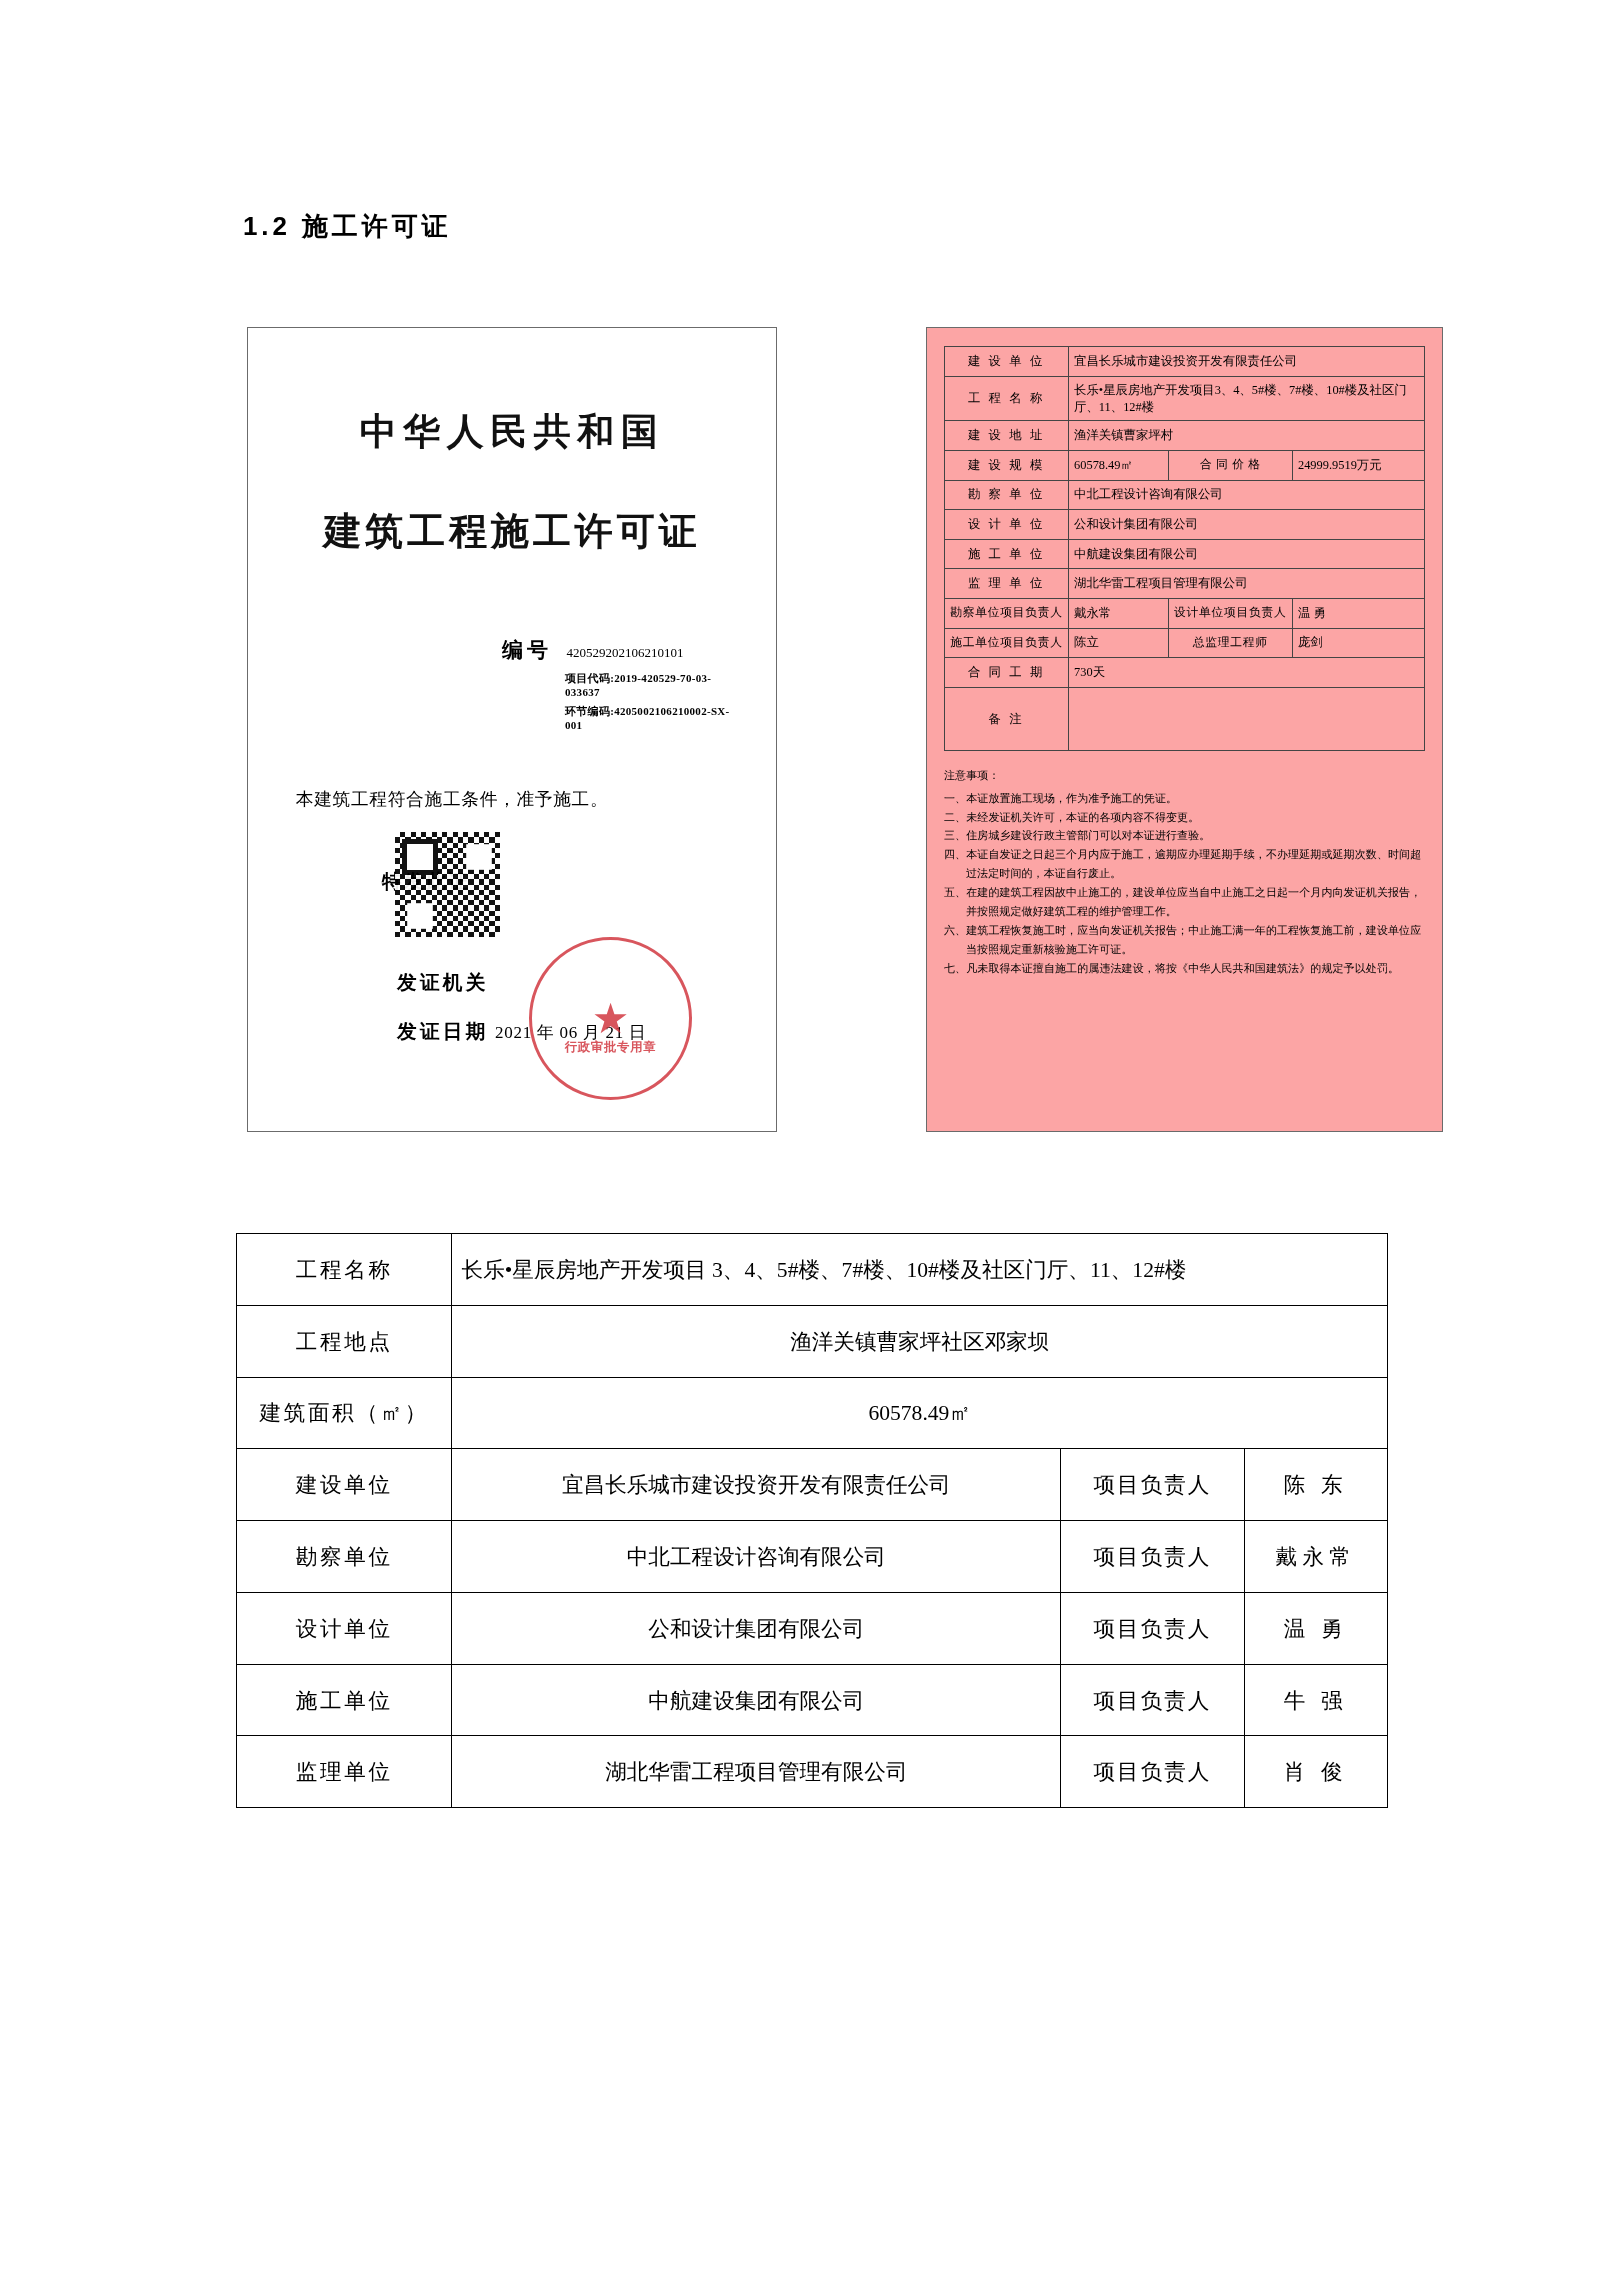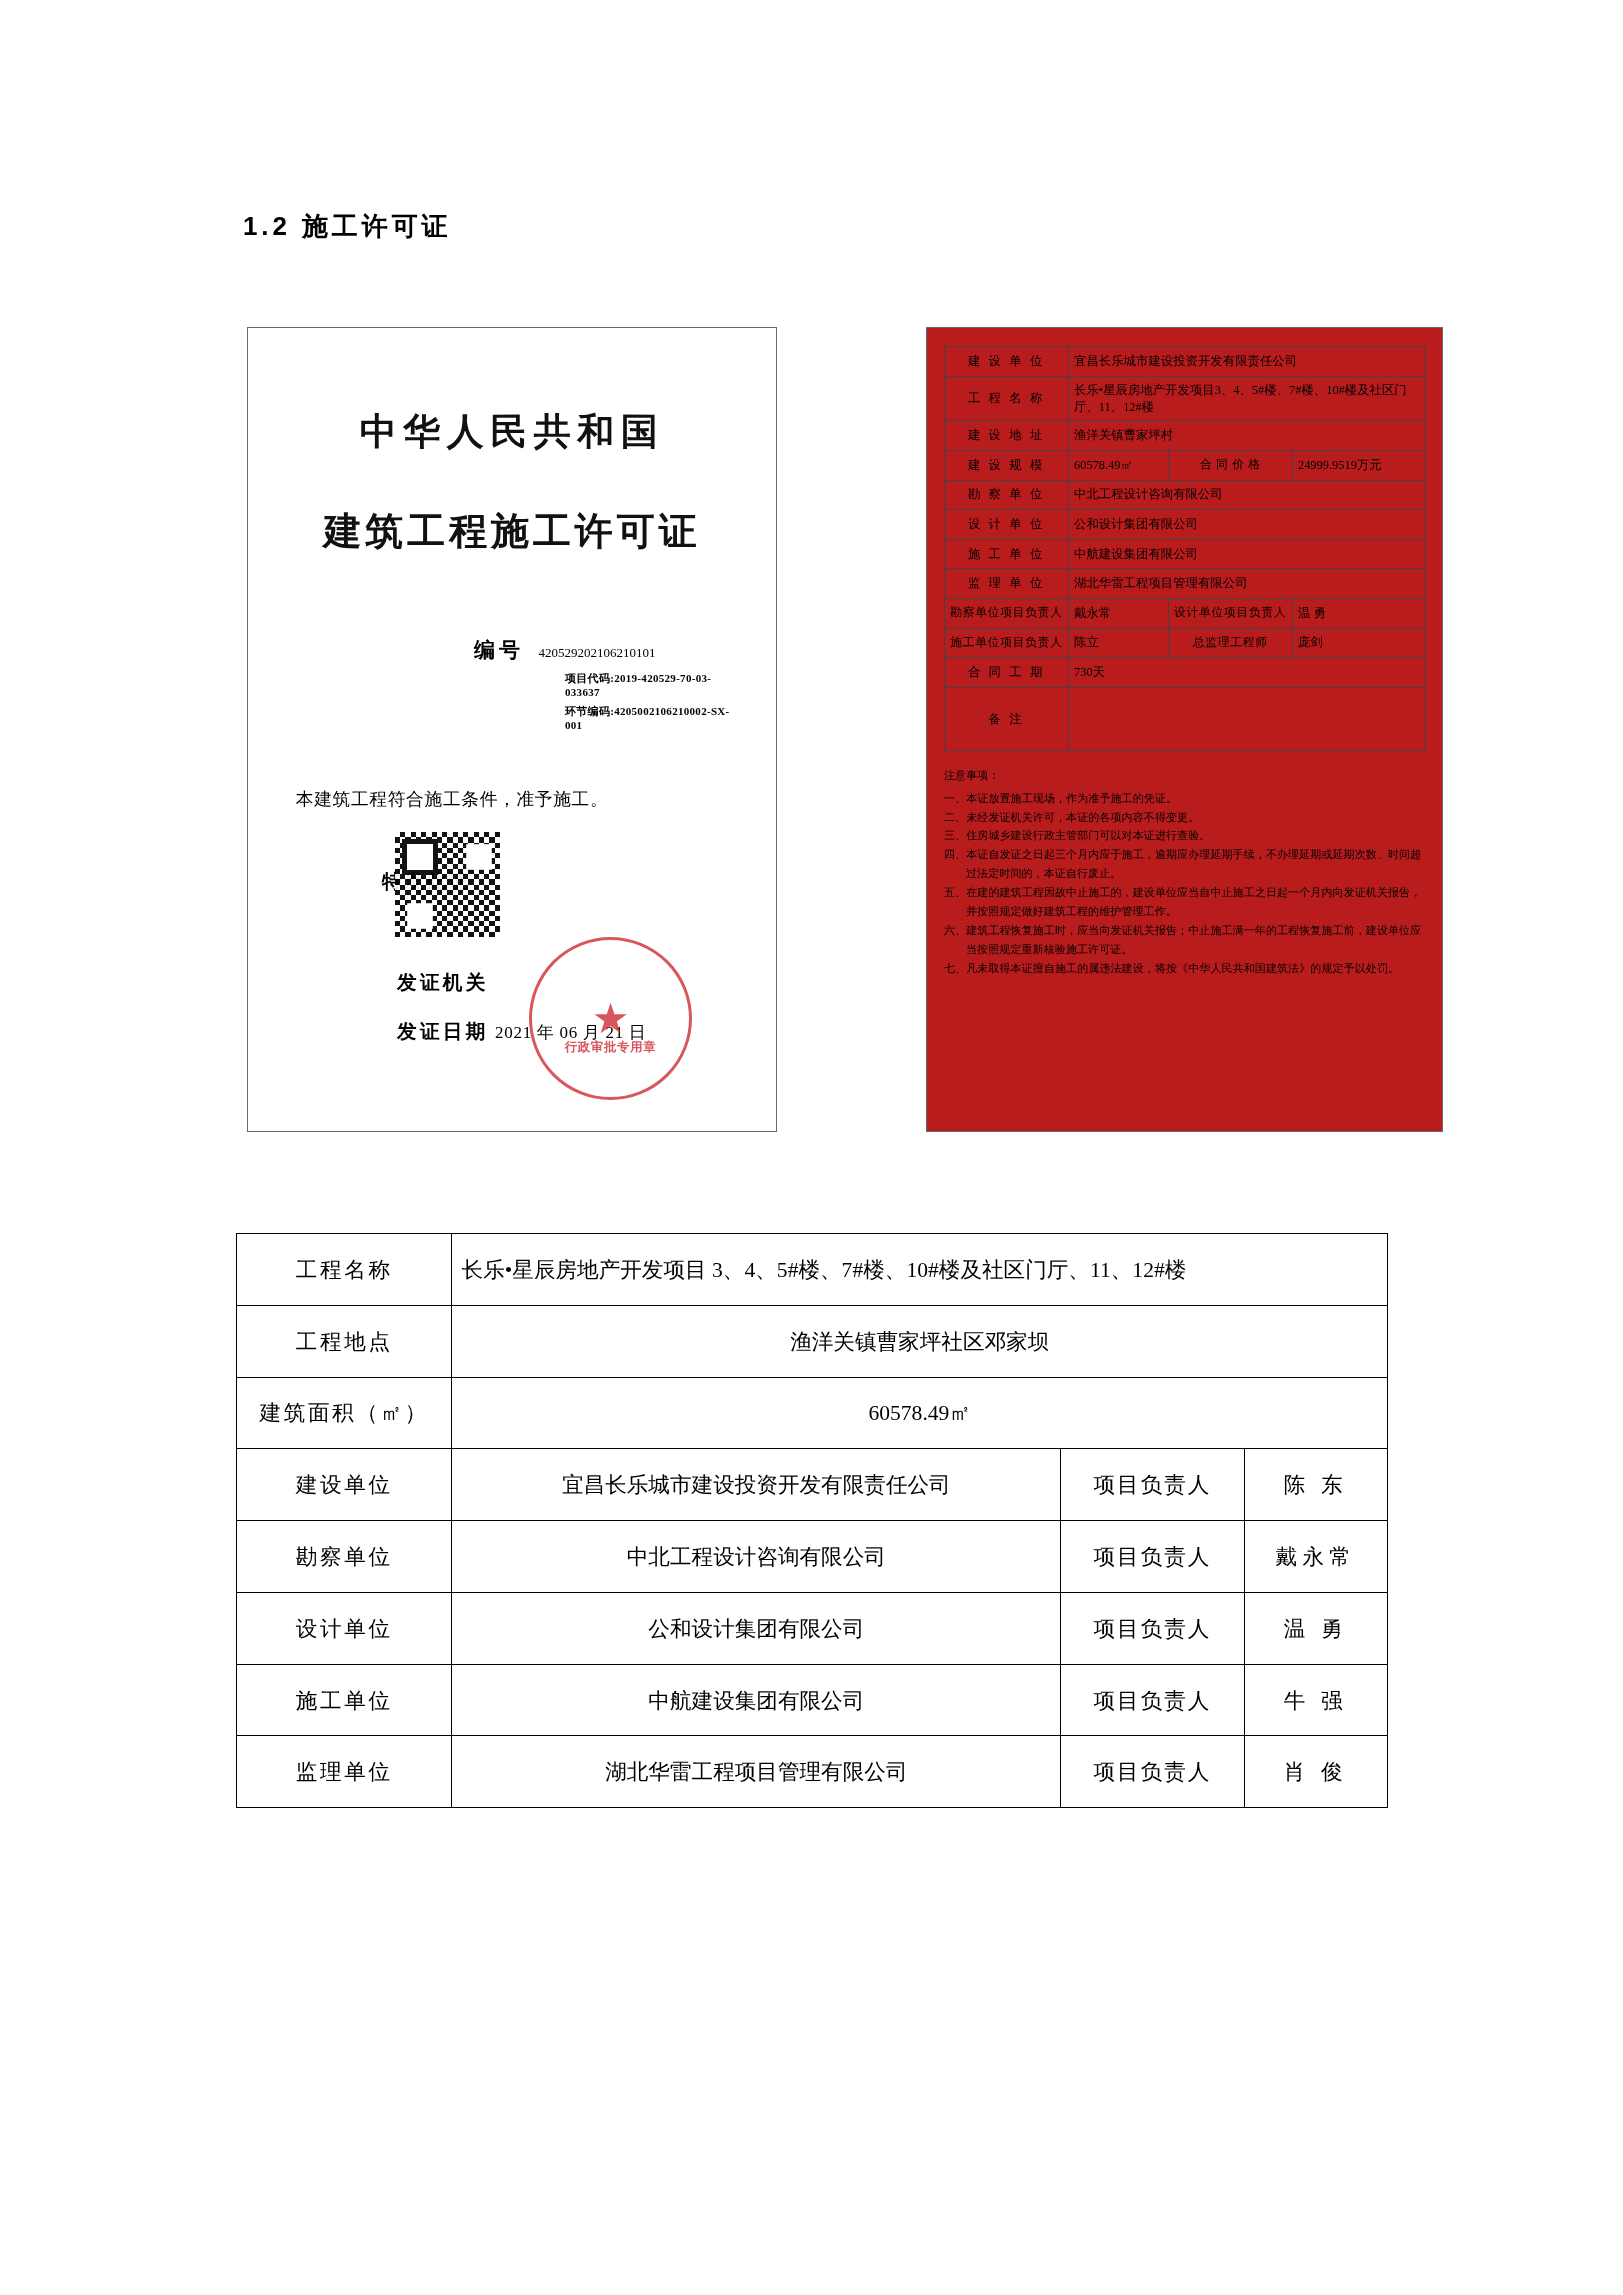--- a/index.html
+++ b/index.html
@@ -83,20 +83,21 @@
     padding-left: 190px;
     font-size: 19.6px;
     font-weight: bold;
     letter-spacing: 2px;
     position: relative;
   }
   .cert-number-row .num-label {
     font-size: 21px;
     font-weight: bold;
     letter-spacing: 3.9px;
+    margin-left: 28px;
   }
   .cert-number-row .num-val {
     font-size: 13px;
     font-weight: normal;
     letter-spacing: 0px;
     margin-left: 7.9px;
   }
   .cert-sub {
     padding-left: 281px;
     font-size: 11px;
@@ -192,21 +193,21 @@
   }
 
   
   .cert-right {
     position: absolute;
     left: 926px;
     top: 327px;
     width: 517px;
     height: 805px;
     border: 1.3px solid #6b6b6b;
-    background: #b91c1c;
+    background: #fca5a5;
     box-sizing: border-box;
     padding: 18.3px 17px;
   }
   table.ct {
     border-collapse: collapse;
     width: 100%;
     font-family: "Liberation Serif", serif;
     font-size: 12.4px;
   }
   table.ct td {

